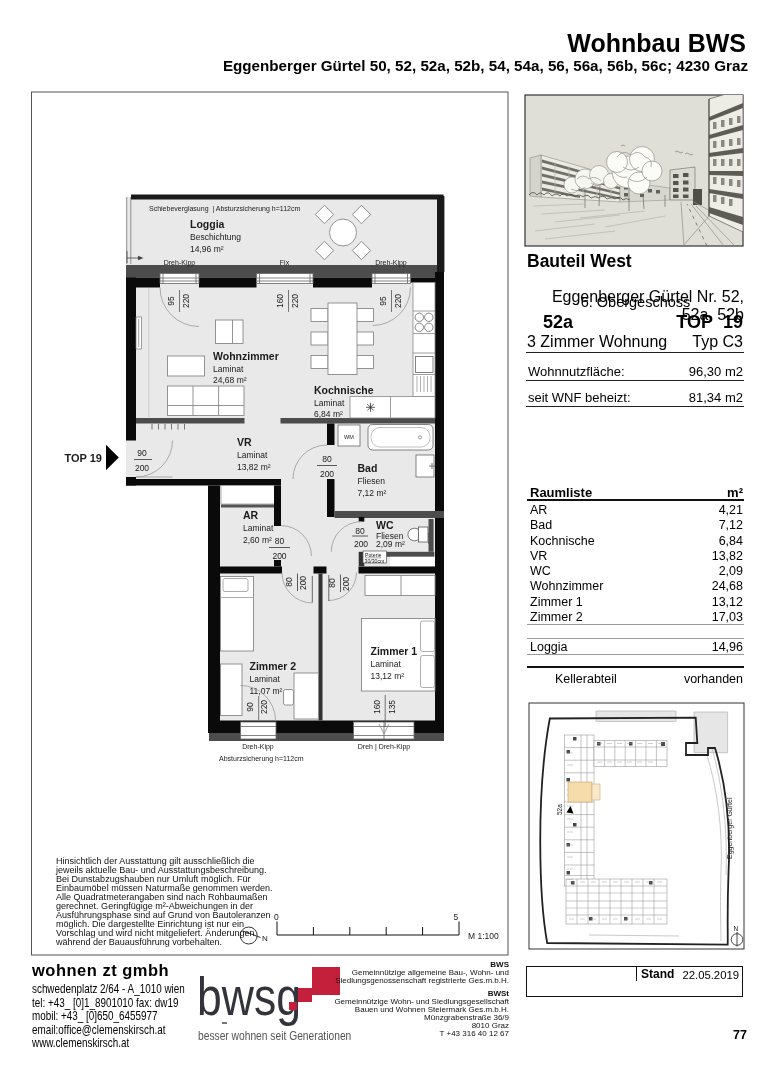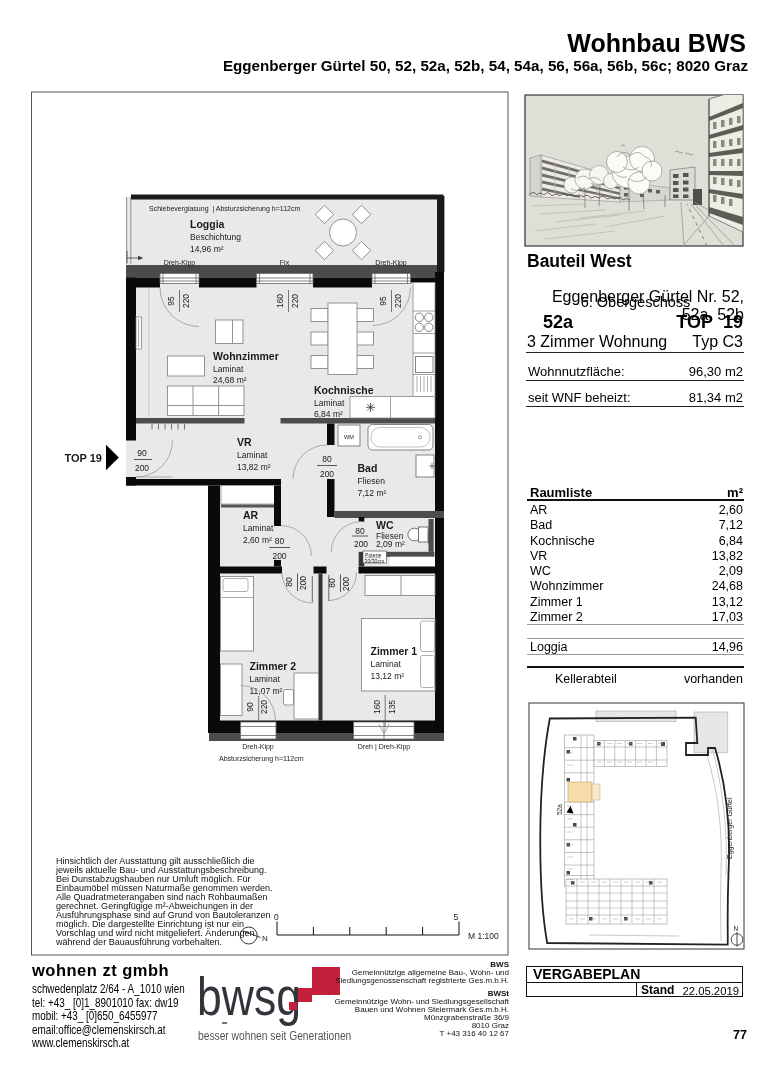--- a/index.html
+++ b/index.html
@@ -6,21 +6,21 @@
   body{width:764px;height:1080px;position:relative;font-family:"Liberation Sans",sans-serif;color:#000;overflow:hidden;}
   .abs{position:absolute;z-index:2;}
   svg{display:block;}
   .pl text{font-family:"Liberation Sans",sans-serif;fill:#1a1a1a;}
 </style>
 </head>
 <body>
 
 <div class="abs" style="right:18px;top:29px;font-size:25px;font-weight:bold;">Wohnbau BWS</div>
 
-<div class="abs" style="right:16px;top:57px;font-size:15.2px;font-weight:bold;">Eggenberger Gürtel 50, 52, 52a, 52b, 54, 54a, 56, 56a, 56b, 56c; 8020 Graz</div>
+<div class="abs" style="right:16px;top:57px;font-size:15.2px;font-weight:bold;">Eggenberger Gürtel 50, 52, 52a, 52b, 54, 54a, 56, 56a, 56b, 56c; 4230 Graz</div>
 
 <div class="abs" style="left:527px;top:251px;width:217px;text-align:left;font-size:17.5px;font-weight:bold;">Bauteil West</div>
 
 <div class="abs" style="left:527px;top:288px;width:217px;text-align:right;font-size:16px;">Eggenberger Gürtel Nr. 52, 52a, 52b</div>
 
 <div class="abs" style="left:527px;top:294px;width:217px;text-align:center;font-size:14.5px;">6. Obergeschoss</div>
 
 <div class="abs" style="left:543px;top:312px;font-size:18px;font-weight:bold;">52a</div>
 <div class="abs" style="right:21px;top:312px;font-size:18px;font-weight:bold;">TOP&nbsp;&nbsp;19</div>
 
@@ -35,21 +35,21 @@
 <div class="abs" style="left:528px;top:390px;font-size:13px;">seit WNF beheizt:</div>
 <div class="abs" style="right:21px;top:390px;font-size:13px;">81,34 m2</div>
 <div class="abs" style="left:526px;top:406px;width:218px;height:1px;background:#222;"></div>
 
 <div class="abs" style="left:530px;top:485px;font-size:13px;font-weight:bold;">Raumliste</div>
 <div class="abs" style="right:21px;top:485px;font-size:13px;font-weight:bold;">m²</div>
 <div class="abs" style="left:527px;top:499px;width:217px;height:1.5px;background:#111;"></div>
 <div class="abs" style="left:530px;top:503px;width:213px;font-size:12.5px;line-height:15.3px;">
   <div style="display:flex;justify-content:space-between;">
       <span>AR</span>
-      <span>2,60</span>
+      <span>4,21</span>
     </div>
   <div style="display:flex;justify-content:space-between;">
       <span>Bad</span>
       <span>7,12</span>
     </div>
   <div style="display:flex;justify-content:space-between;">
       <span>Kochnische</span>
       <span>6,84</span>
     </div>
   <div style="display:flex;justify-content:space-between;">
@@ -78,21 +78,20 @@
 
 <div class="abs" style="left:530px;top:640px;font-size:12.5px;">Loggia</div>
 <div class="abs" style="right:21px;top:640px;font-size:12.5px;">14,96</div>
 <div class="abs" style="left:527px;top:654px;width:217px;height:0.8px;background:#999;"></div>
 <div class="abs" style="left:527px;top:666px;width:217px;height:1.5px;background:#111;"></div>
 
 <div class="abs" style="left:530px;top:672px;font-size:12.5px;margin-left:25px;">Kellerabteil</div>
 <div class="abs" style="right:21px;top:672px;font-size:12.5px;">vorhanden</div>
 
 <div class="abs" style="left:526px;top:966px;width:215px;height:29px;border:1.2px solid #111;">
-  <div style="height:15px;border-bottom:1.2px solid #111;font-size:14px;font-weight:bold;padding-left:6px;line-height:15px;">VERGABEPLAN</div>
   <div style="position:relative;height:14px;">
     <div style="position:absolute;left:109px;top:0;width:1.2px;height:14px;background:#111;"></div>
     <span style="position:absolute;left:114px;top:0px;font-size:12px;font-weight:bold;line-height:14px;">Stand</span>
     <span style="position:absolute;right:3px;top:0.5px;font-size:11.3px;line-height:14px;">22.05.2019</span>
   </div>
 </div>
 
 <div class="abs" style="left:733px;top:1028px;font-size:12.5px;font-weight:bold;">77</div>
 
 <div class="abs" style="left:56px;top:856px;width:240px;font-size:9.6px;line-height:9px;color:#111;white-space:nowrap;transform:scaleX(0.94);transform-origin:0 0;">Hinsichtlich der Ausstattung gilt ausschließlich die<br>jeweils aktuelle Bau- und Ausstattungsbeschreibung.<br>Bei Dunstabzugshauben nur Umluft möglich. Für<br>Einbaumöbel müssen Naturmaße genommen werden.<br>Alle Quadratmeterangaben sind nach Rohbaumaßen<br>gerechnet. Geringfügige m²-Abweichungen in der<br>Ausführungsphase sind auf Grund von Bautoleranzen<br>möglich. Die dargestellte Einrichtung ist nur ein<br>Vorschlag und wird nicht mitgeliefert. Änderungen<br>während der Bauausführung vorbehalten.</div>

